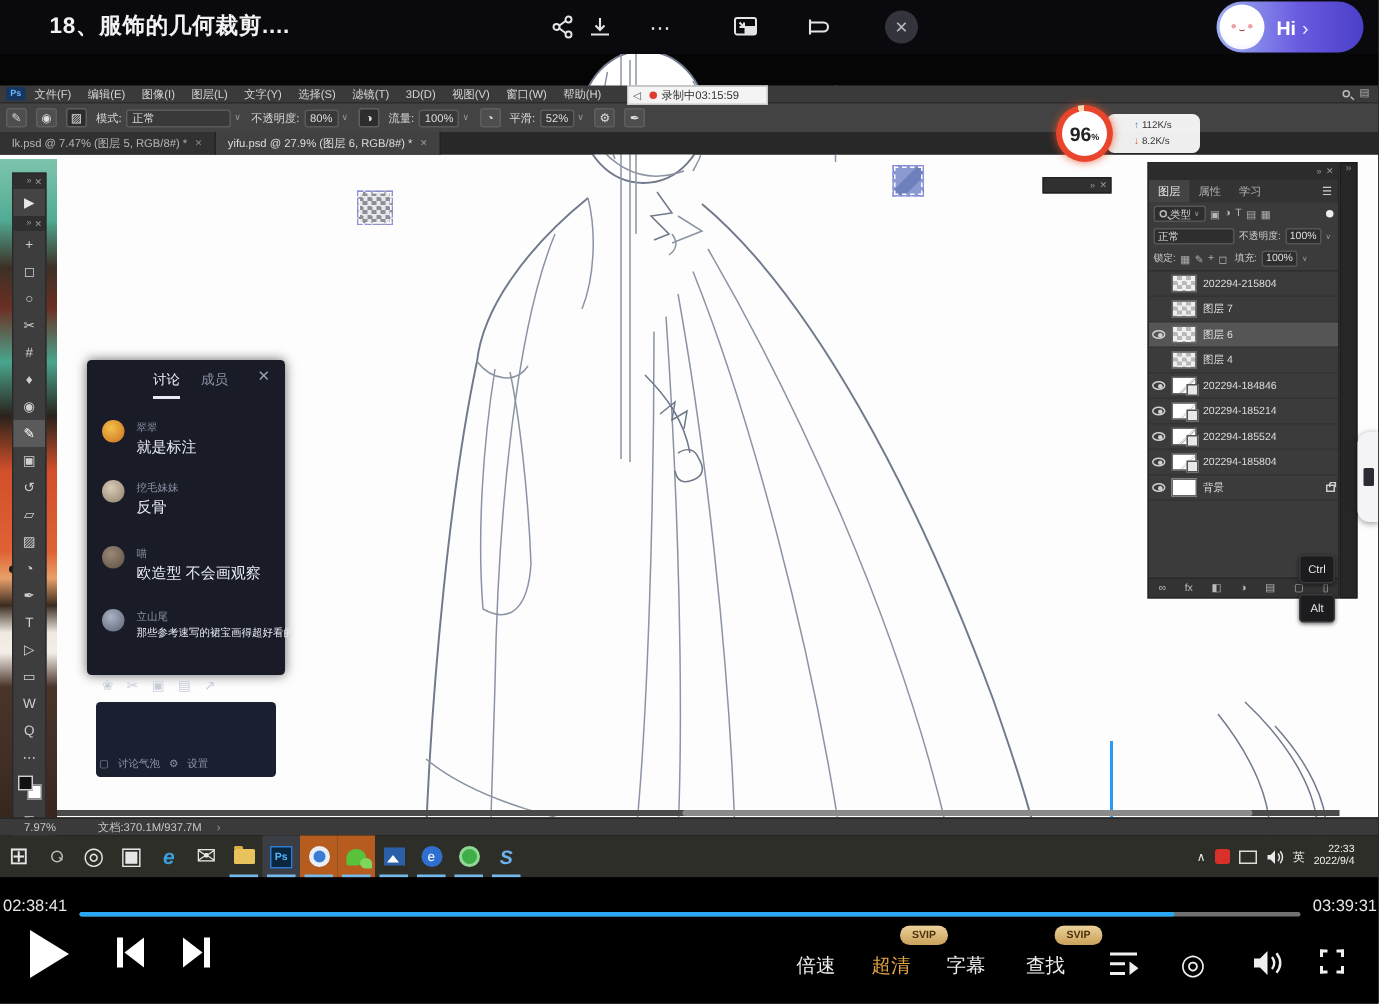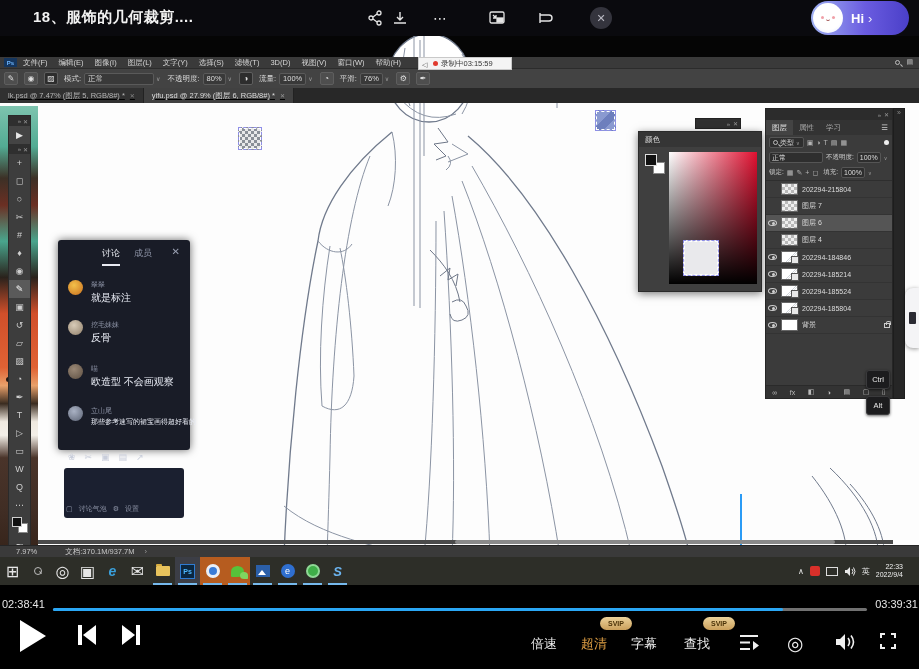--- a/index.html
+++ b/index.html
@@ -34,21 +34,21 @@
   
   .ps-menubar{position:absolute;left:0;top:21px;width:919px;height:11px;background:#3a3a3a;display:flex;align-items:center;}
   .ps-logo{width:13px;height:9px;background:#15365e;color:#6fb7ff;font-size:6px;font-weight:bold;display:flex;align-items:center;justify-content:center;margin:0 6px 0 4px;}
   .ps-menu{font-size:7.5px;color:#d6d6d6;margin-right:11px;white-space:nowrap;}
   .ps-menubar-right{position:absolute;right:6px;top:1px;color:#bbb;font-size:7px;display:flex;gap:6px;align-items:center;}
   .ps-options{position:absolute;left:0;top:32px;width:919px;height:20px;background:#434343;border-top:1px solid #2c2c2c;display:flex;align-items:center;font-size:7.5px;color:#d8d8d8;}
   .opt-group{display:flex;align-items:center;margin-right:7px;white-space:nowrap;}
   .opt-box{background:#393939;border:1px solid #5a5a5a;border-radius:2px;padding:1px 3px;margin-left:3px;color:#ddd;min-width:20px;height:12px;display:inline-flex;align-items:center;}
   .opt-chev{color:#999;margin-left:2px;font-size:6px;}
   .opt-icon{width:14px;height:13px;background:#4e4e4e;border:1px solid #5e5e5e;border-radius:2px;display:inline-flex;align-items:center;justify-content:center;color:#ddd;font-size:8px;margin-right:6px;}
-  .ps-tabsbar{position:absolute;left:0;top:52px;width:919px;height:15px;background:#282828;display:flex;text-decoration:underline;}
+  .ps-tabsbar{position:absolute;left:0;top:52px;width:919px;height:15px;background:#282828;display:flex;}
   .ps-tab{height:15px;padding:0 8px;font-size:7.5px;color:#b5b5b5;display:flex;align-items:center;gap:5px;background:#313131;border-right:1px solid #222;}
   .ps-tab.active{background:#414141;color:#ddd;}
   .ps-statusbar{position:absolute;left:0;top:509px;width:919px;height:12px;background:#3a3a3a;border-top:1px solid #262626;display:flex;align-items:center;font-size:7.5px;color:#c7c7c7;}
   .hscroll-track{position:absolute;left:38px;top:504px;width:855px;height:4px;background:#4a4a4a;}
   .hscroll-thumb{position:absolute;left:417px;top:0;width:380px;height:4px;background:#8a8a8a;border-radius:2px;}
 
   
   .rec-bar{position:absolute;left:418px;top:21px;width:94px;height:13px;background:#f4f4f4;border:1px solid #c9c9c9;display:flex;align-items:center;font-size:7.5px;color:#333;}
   .rec-dot{width:5px;height:5px;border-radius:50%;background:#e03a2f;margin:0 3px 0 14px;}
   .rec-mute{position:absolute;left:3px;top:3px;width:8px;height:7px;color:#555;font-size:7px;line-height:7px;}
@@ -294,21 +294,21 @@
         </div>
       <span class="opt-icon" style="background:#2d2d2d">◑</span>
       <div class="opt-group">
           <span>流量:</span>
         <span class="opt-box">100%</span>
           <span class="opt-chev">∨</span>
         </div>
       <span class="opt-icon">◔</span>
       <div class="opt-group">
           <span>平滑:</span>
-        <span class="opt-box">76%</span>
+        <span class="opt-box">52%</span>
           <span class="opt-chev">∨</span>
         </div>
       <span class="opt-icon">⚙</span>
       <span class="opt-icon">✒</span>
     </div>
 
     <div class="rec-bar">
       <span class="rec-mute">◁</span>
       <span class="rec-dot"></span>
       <span>录制中03:15:59</span>
@@ -408,29 +408,20 @@
         <span>讨论气泡</span>
         <span>⚙</span>
         <span>设置</span>
       </div>
     </div>
 
     <div class="color-minihead">
         <span>»</span>
         <span>✕</span>
       </div>
-    <div class="colorpanel">
-      <div class="cp-head">颜色</div>
-      <div class="cp-swatches">
-        <span style="position:absolute;left:0;top:0;width:12px;height:12px;background:#111;border:1px solid #ddd;z-index:2"></span>
-        <span style="position:absolute;left:8px;top:8px;width:12px;height:12px;background:#fff;border:1px solid #888"></span>
-      </div>
-      <div class="cp-grad"></div>
-      <div class="cp-sel ants"></div>
-    </div>
 
     <div class="layers">
       <div class="ly-titlebar">
           <span>»</span>
           <span>✕</span>
         </div>
       <div class="ly-tabs">
         <span class="ly-tab active">图层</span>
         <span class="ly-tab">属性</span>
         <span class="ly-tab">学习</span>
@@ -522,20 +513,32 @@
         <span>▢</span>
         <span>▯</span>
       </div>
     </div>
     <div class="ly-rail"><span>»</span></div>
 
     <div class="keycap" style="left:866px;top:334px">Ctrl</div>
     <div class="keycap" style="left:866px;top:360px">Alt</div>
     <div class="side-handle"></div>
 
+    <div class="net">
+      <div class="net-pill">
+        <div><span class="net-up">↑</span><span>112K/s</span></div>
+        <div><span class="net-dn">↓</span><span>8.2K/s</span></div>
+      </div>
+      <div class="net-circle">
+        <div class="net-inner">
+            <span>96</span>
+            <small>%</small>
+          </div>
+      </div>
+    </div>
 
     <div class="hscroll-track">
         <span class="hscroll-thumb"></span>
       </div>
     <div class="ps-statusbar">
       <span style="margin-left:16px">7.97%</span>
       <span style="margin-left:28px">文档:370.1M/937.7M</span>
       <span style="margin-left:10px;color:#999">›</span>
     </div>
 

